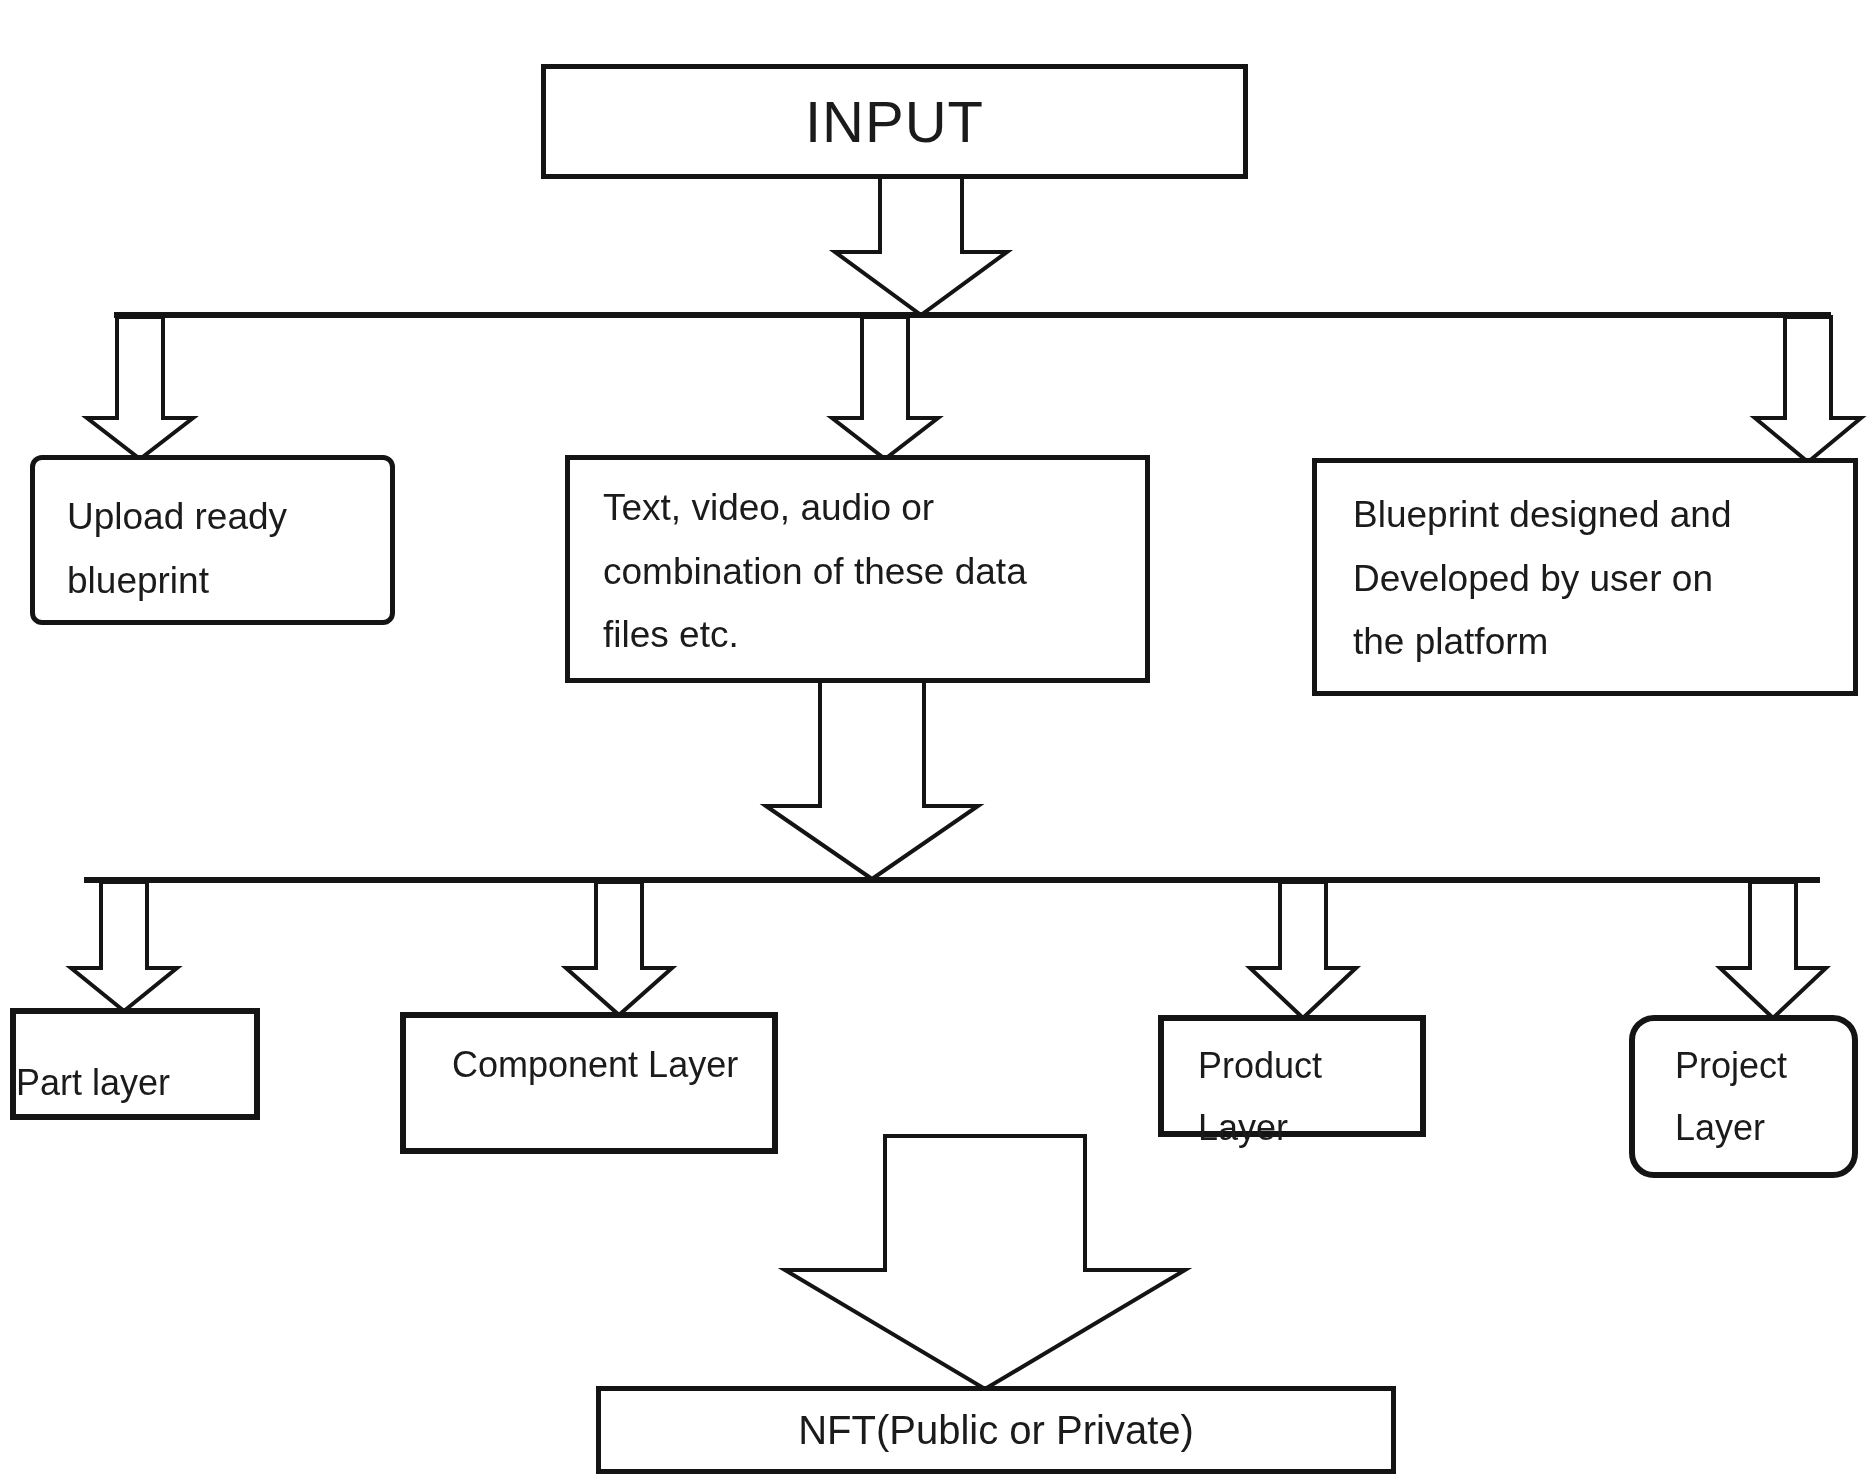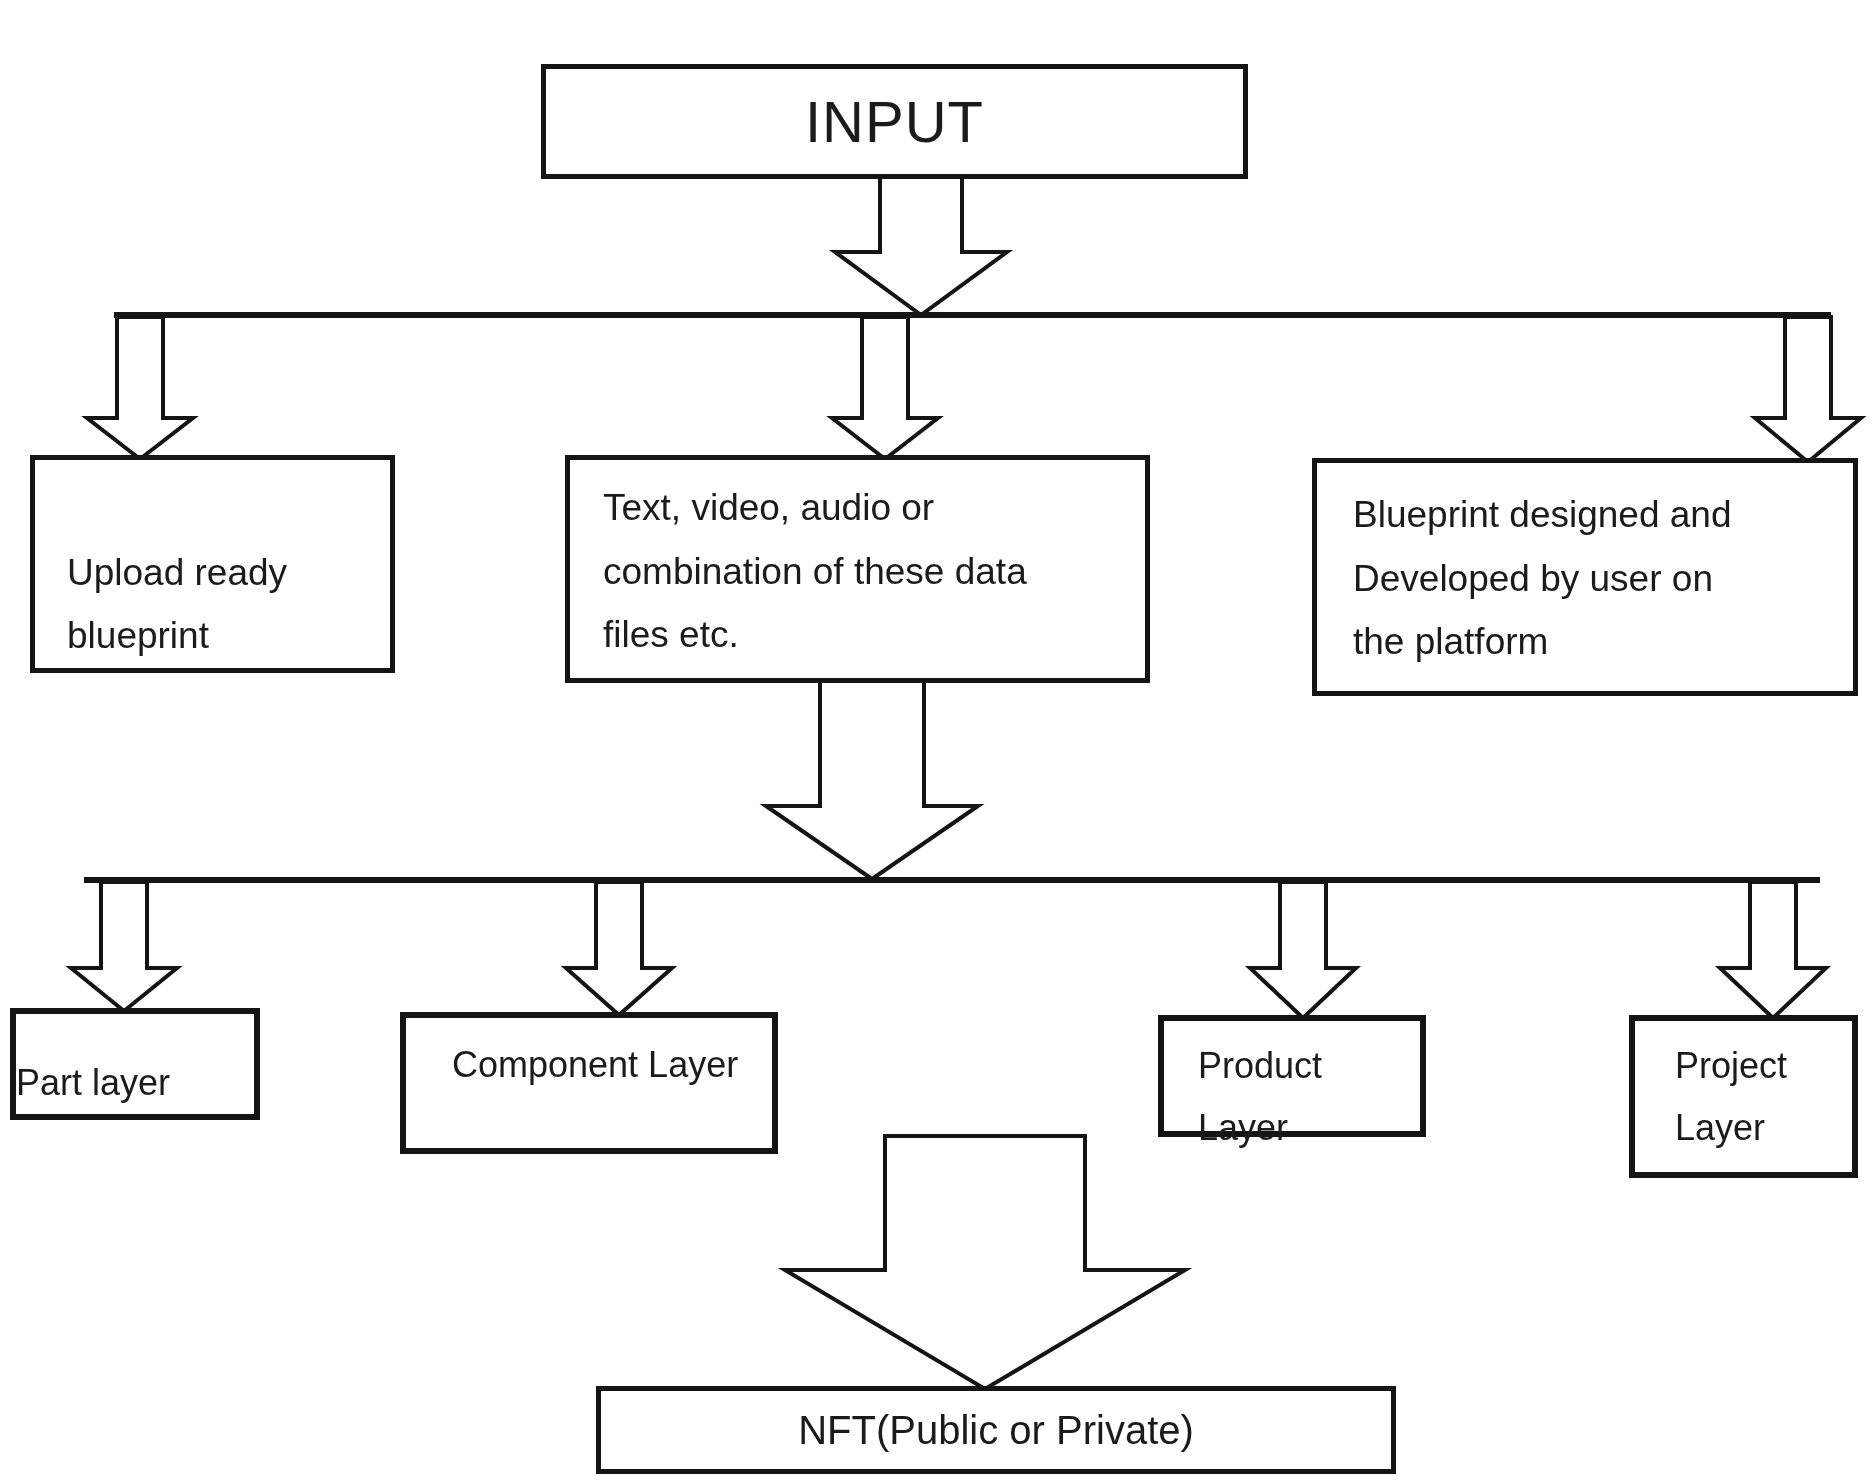--- a/index.html
+++ b/index.html
@@ -18,27 +18,27 @@
     background:var(--bg,#fff);
     border:5px solid var(--stroke,#141414);
     font-size:36px;
     line-height:1.72;
     white-space:pre-line;
     display:flex;
   }
   .node .lbl{white-space:pre-line;}
   
   #node-input{left:541px;top:64px;width:707px;height:115px;align-items:center;justify-content:center;font-size:58px;letter-spacing:1px;}
-  #node-upload{left:30px;top:455px;width:365px;height:218px;padding:18px 24px 0 32px;font-size:37px;align-items:flex-end;}
+  #node-upload{left:30px;top:455px;width:365px;height:170px;padding:18px 24px 0 32px;font-size:37px;align-items:center;border-radius:12px;}
   #node-media{left:565px;top:455px;width:585px;height:228px;padding:16px 16px 0 33px;font-size:37px;}
   #node-blueprint{left:1312px;top:458px;width:546px;height:238px;padding:20px 18px 0 36px;font-size:37px;}
   #node-part{left:10px;top:1008px;width:250px;height:112px;align-items:flex-end;border-width:6px;}
   #node-component{left:400px;top:1012px;width:378px;height:142px;padding:16px 10px 0 46px;border-width:6px;}
   #node-product{left:1158px;top:1015px;width:268px;height:122px;padding:14px 10px 0 34px;border-width:6px;}
-  #node-project{left:1629px;top:1015px;width:229px;height:163px;padding:14px 10px 0 40px;border-width:6px;line-height:1.72;}
+  #node-project{left:1629px;top:1015px;width:229px;height:163px;padding:14px 10px 0 40px;border-width:6px;line-height:1.72;border-radius:25px;}
   #node-nft{left:596px;top:1386px;width:800px;height:88px;align-items:center;justify-content:center;font-size:40px;}
   .shape{fill:var(--bg,#fff);stroke:var(--stroke,#141414);}
   .wire{stroke:var(--stroke,#141414);}
 </style>
 </head>
 <body>
 
 <div id="canvas">
 
   <svg id="connectors" viewBox="0 0 1876 1481" xmlns="http://www.w3.org/2000/svg">

